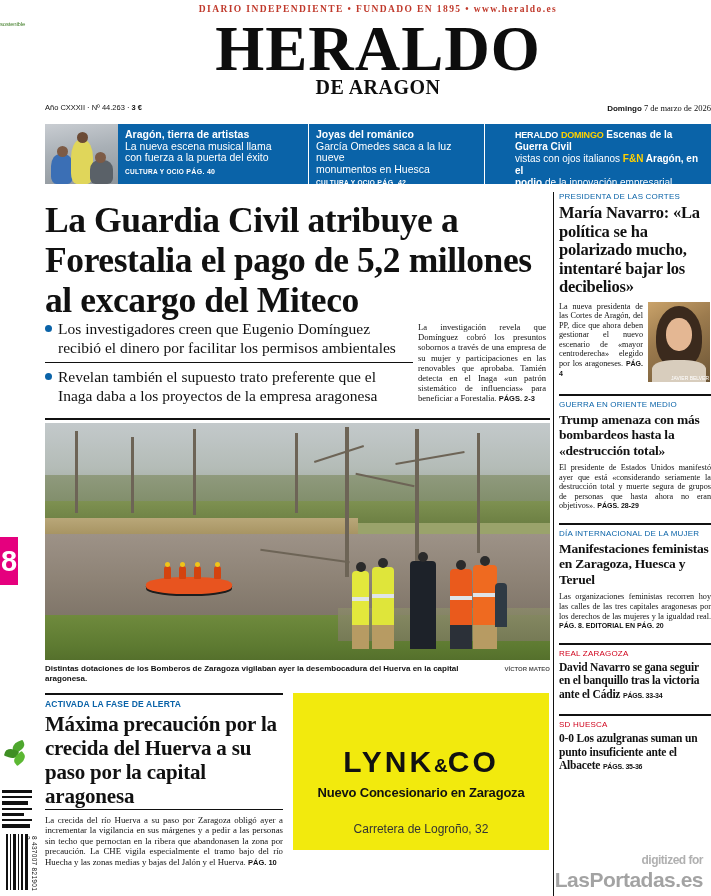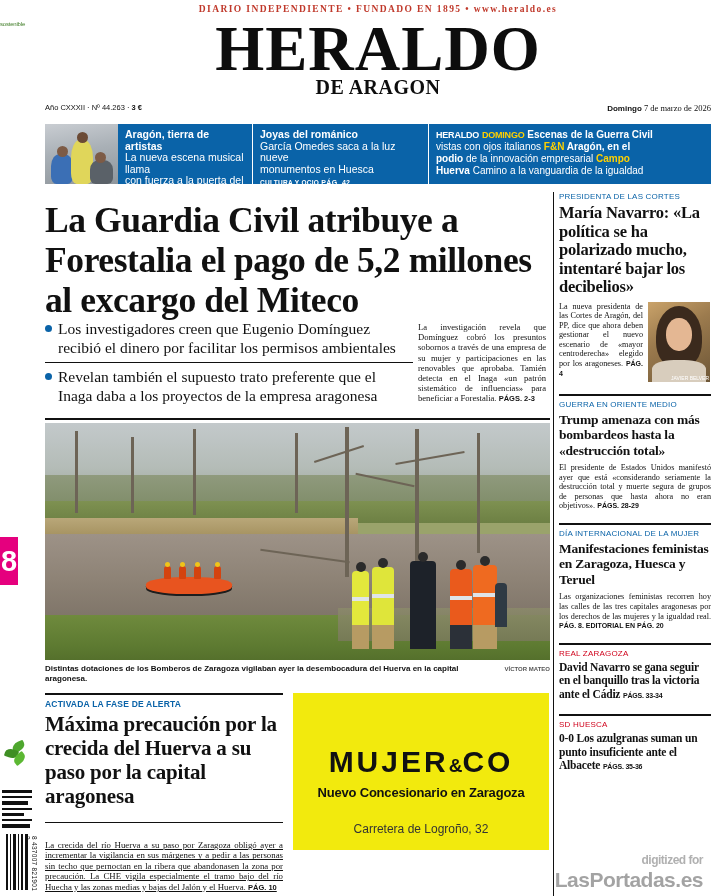--- a/index.html
+++ b/index.html
@@ -145,22 +145,22 @@
     display: flex;
     color: #ffffff;
     overflow: hidden;
   }
   .teaser {
     display: flex;
     align-items: stretch;
     border-right: 1px solid #ffffff;
     box-sizing: border-box;
   }
-  .teaser:last-child { border-right: none; }
-  .teaser-a { width: 208px; justify-content: center; }
+  .teaser:last-child { border-right: none; margin-left: 23px; }
+  .teaser-a { width: 264px; }
   .teaser-b { width: 176px; }
   .teaser-c { flex: 1; }
   .teaser-photo {
     width: 73px; height: 60px;
     background: linear-gradient(170deg,#c9cdd2 0%,#a9b0b6 45%,#8f969c 100%);
     position: relative;
     overflow: hidden;
     flex: none;
   }
   .tp-fig { position:absolute; border-radius: 40% 40% 25% 25%; }
@@ -314,24 +314,23 @@
     line-height: 24px;
     color: #111;
     margin-top: 3px;
     letter-spacing: -0.2px;
   }
   .sub-body {
     font-family: "Liberation Serif", serif;
     font-size: 8.8px;
     line-height: 10.4px;
     text-align: justify;
-    margin-top: 14px;
+    margin-top: 1px;
     border-top: 1px solid #111;
-    padding-top: 17px;
-    text-decoration: underline;
+    padding-top: 5px;
   }
   .ad {
     width: 256px; height: 157px;
     background: #f2ea0d;
     position: relative;
     flex: none;
   }
   .ad-logo {
     position: absolute; left: 0; right: 0; top: 52px;
     text-align: center;
@@ -597,21 +596,21 @@
     <div class="bottom-row">
       <div class="bottom-left">
         <div class="ov-blue">ACTIVADA LA FASE DE ALERTA</div>
         <div class="sub-hed">Máxima precaución por la crecida del Huerva a su paso por la capital aragonesa</div>
         <div class="sub-body">
           <span>La crecida del río Huerva a su paso por Zaragoza obligó ayer a incrementar la vigilancia en sus márgenes y a pedir a las personas sin techo que pernoctan en la ribera que abandonasen la zona por precaución. La CHE vigila especialmente el tramo bajo del río Huecha y las zonas medias y bajas del Jalón y el Huerva. </span><span class="pgs">PÁG. 10</span>
         </div>
       </div>
 
       <div class="ad">
-        <div class="ad-logo"><span>MUJER</span><span class="amp">&amp;</span><span>CO</span></div>
+        <div class="ad-logo"><span>LYNK</span><span class="amp">&amp;</span><span>CO</span></div>
         <div class="ad-sub">Nuevo Concesionario en Zaragoza</div>
         <div class="ad-addr">Carretera de Logroño, 32</div>
       </div>
     </div>
   </div>
 
   <div class="rail">
 
     <div class="rail-item">
       <div class="ov blue">PRESIDENTA DE LAS CORTES</div>

